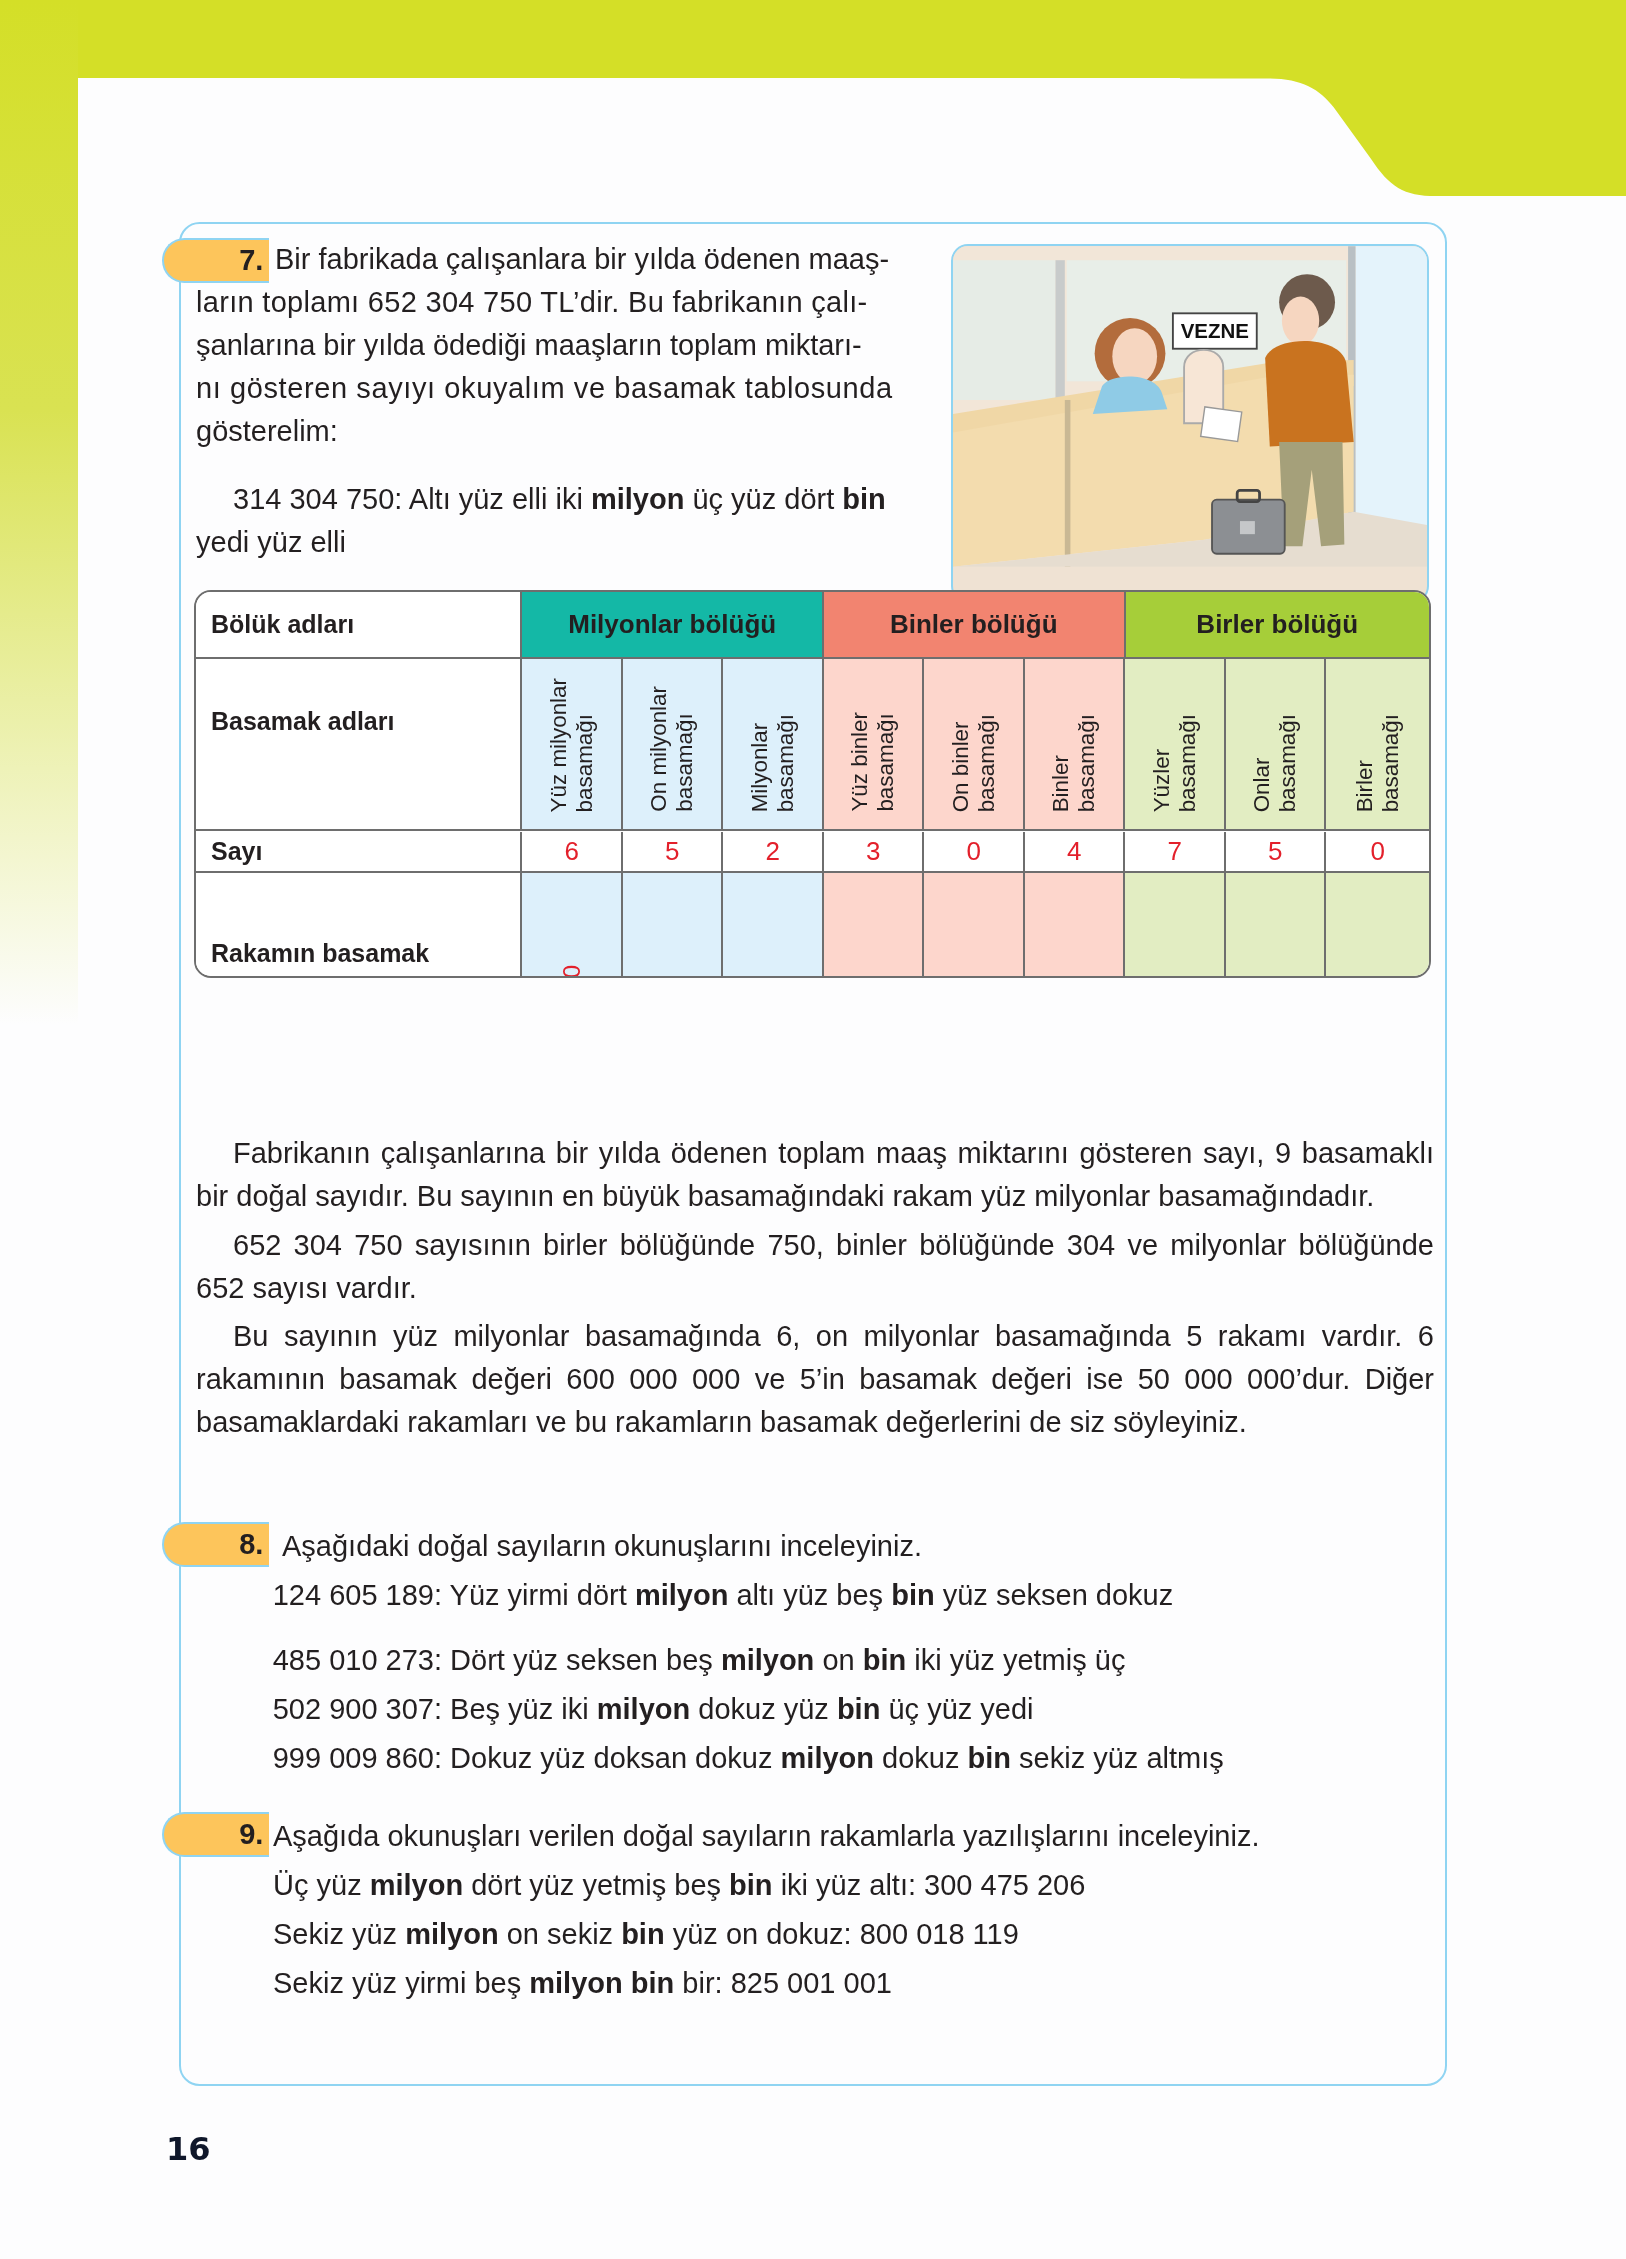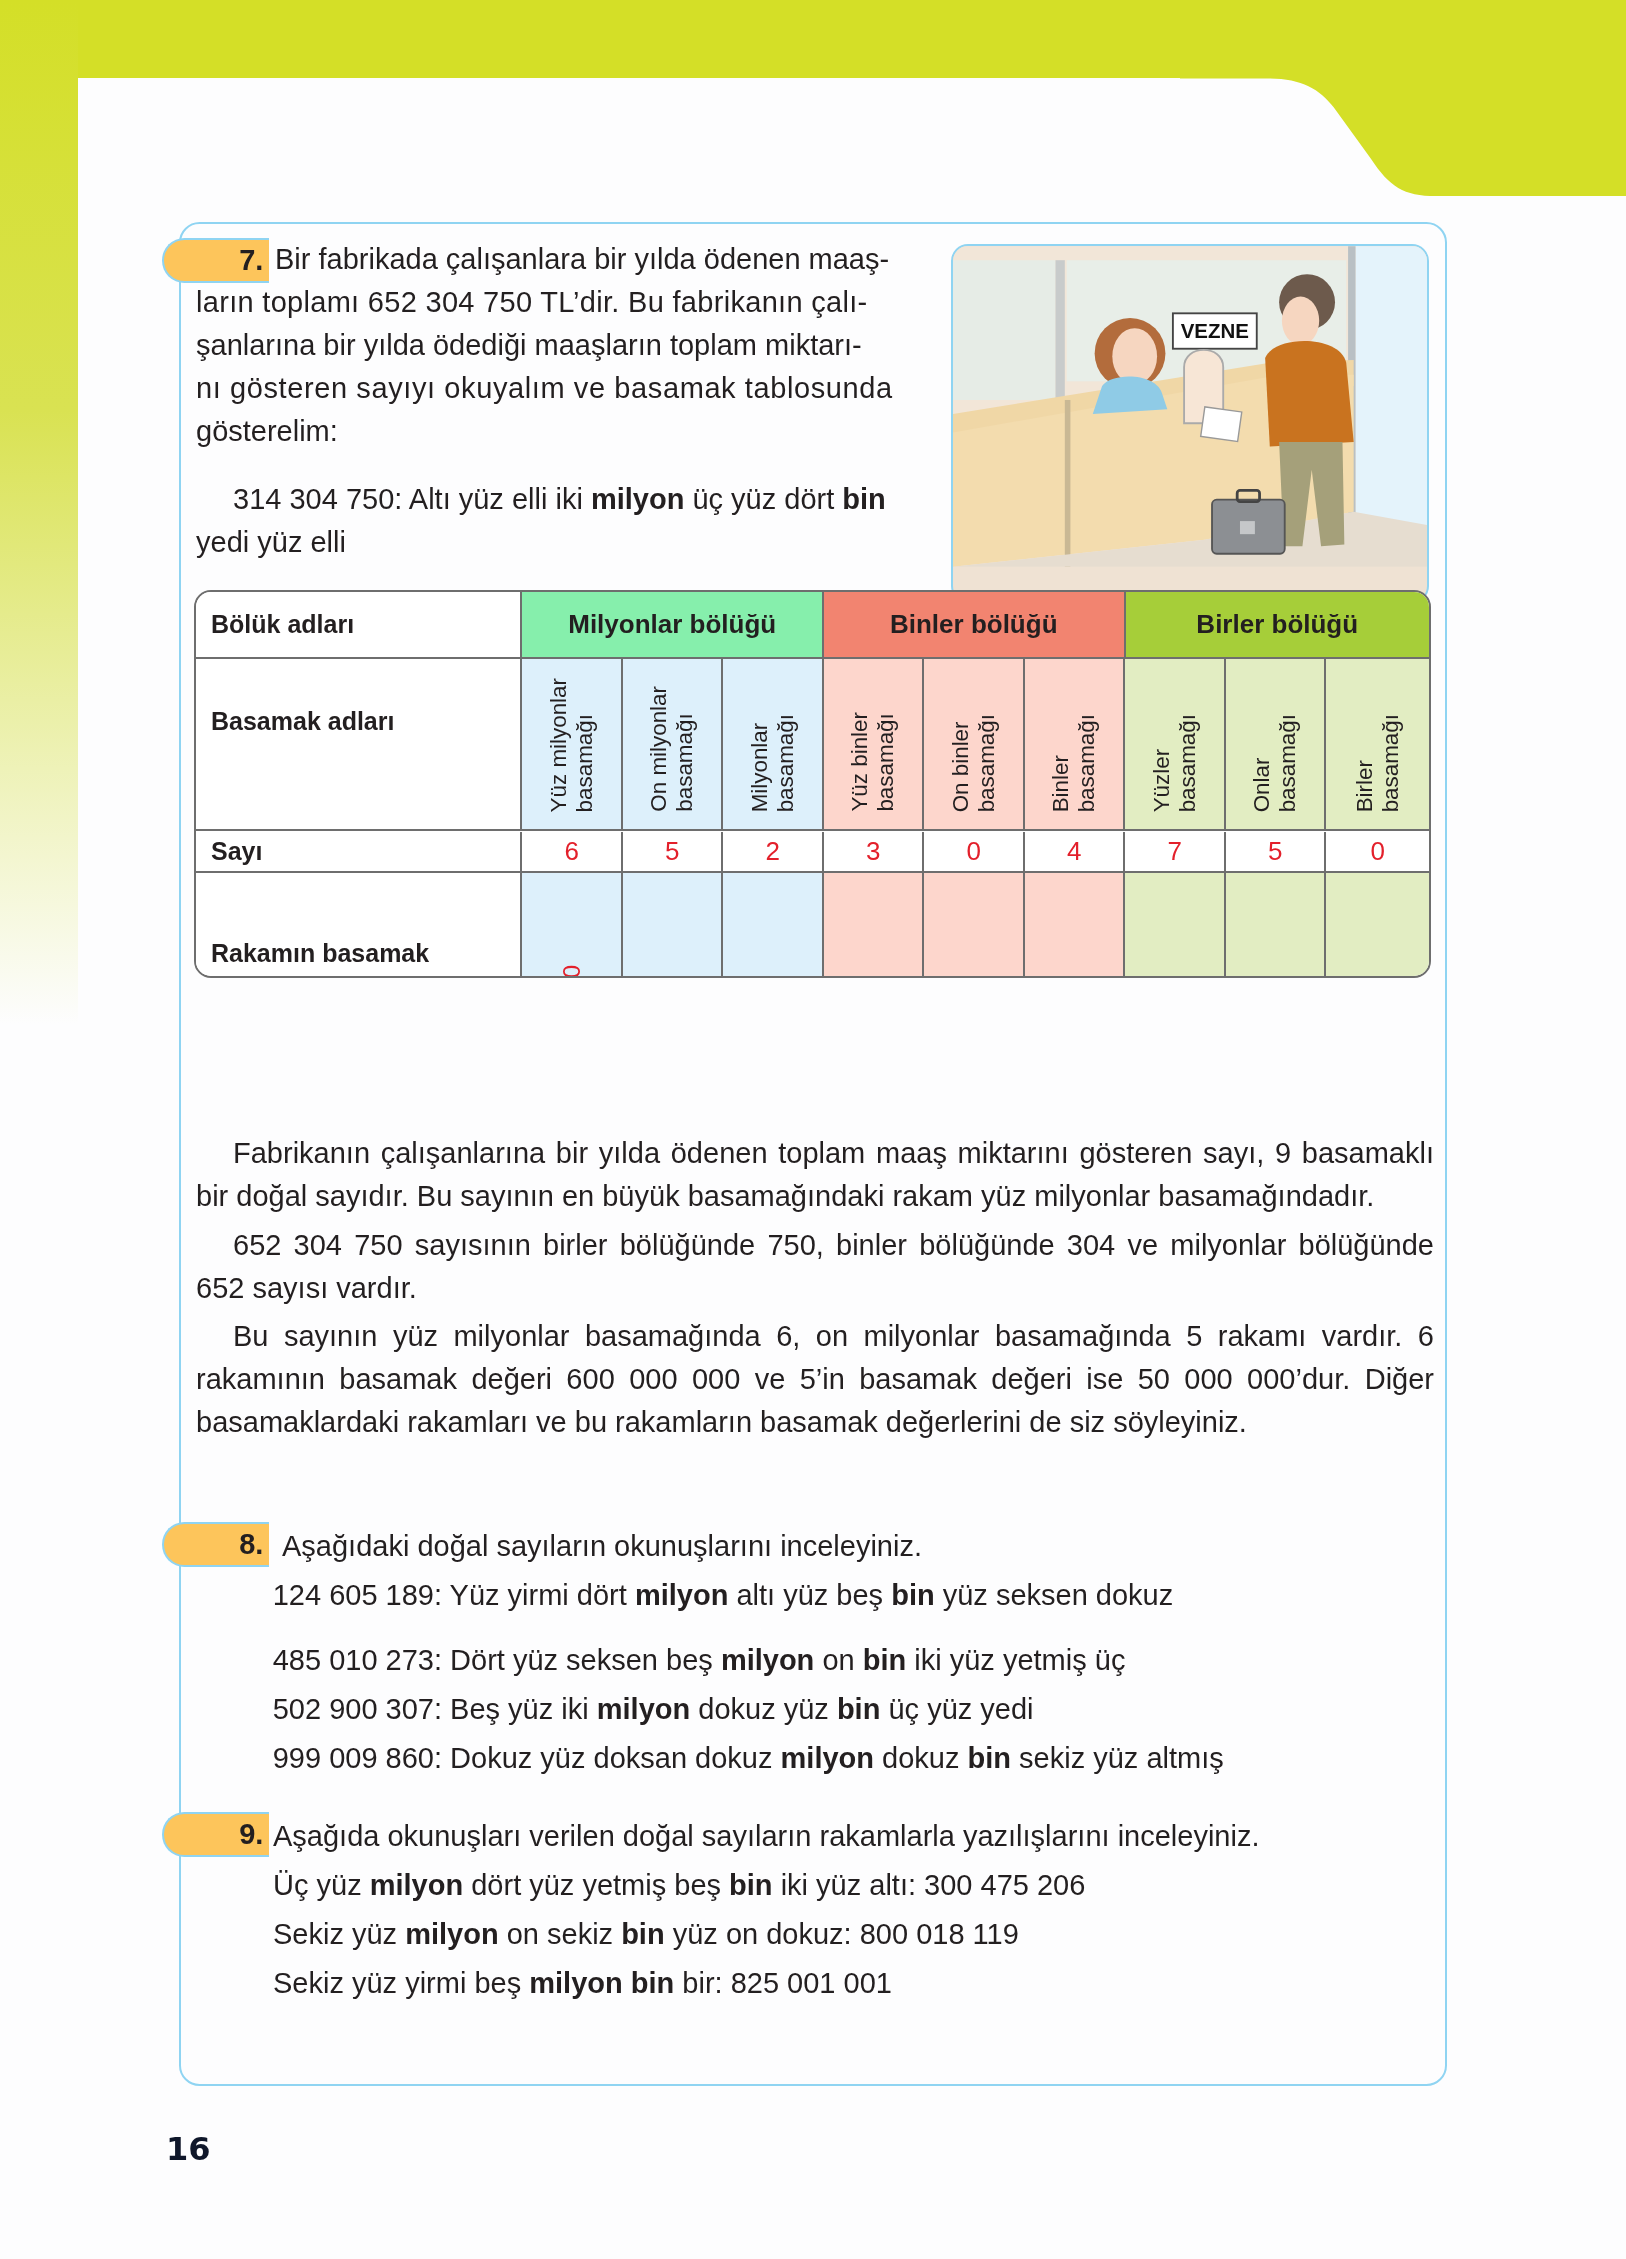--- a/index.html
+++ b/index.html
@@ -57,21 +57,21 @@
   .row { position: absolute; left: 0; width: 100%; display: flex; }
   .cell {
     border-right: 2.8px solid #6e6e6e; border-bottom: 2.8px solid #6e6e6e;
     position: relative; height: 100%;
   }
   .cell:last-child { border-right: none; }
   .label-cell { width: 328px; background: #fff; font-weight: bold; font-size: 25px; padding-left: 15px; }
   .d-cell { width: 101px; }
   .g-cell { width: 303px; display: flex; align-items: center; justify-content: center; font-weight: bold; font-size: 26px; }
 
-  .c-mil-h { background: #86efac; }
+  .c-mil-h { background: #14b8a6; }
   .c-bin-h { background: #f28470; }
   .c-bir-h { background: #a6ce39; }
   .c-mil { background: #ddf0fb; }
   .c-bin { background: #fdd6cc; }
   .c-bir { background: #e2edc2; }
   .c-white { background: #fff; }
 
   .vert {
     position: absolute; left: 50%; bottom: 17px;
     writing-mode: vertical-rl; transform: translateX(-50%) rotate(180deg);

